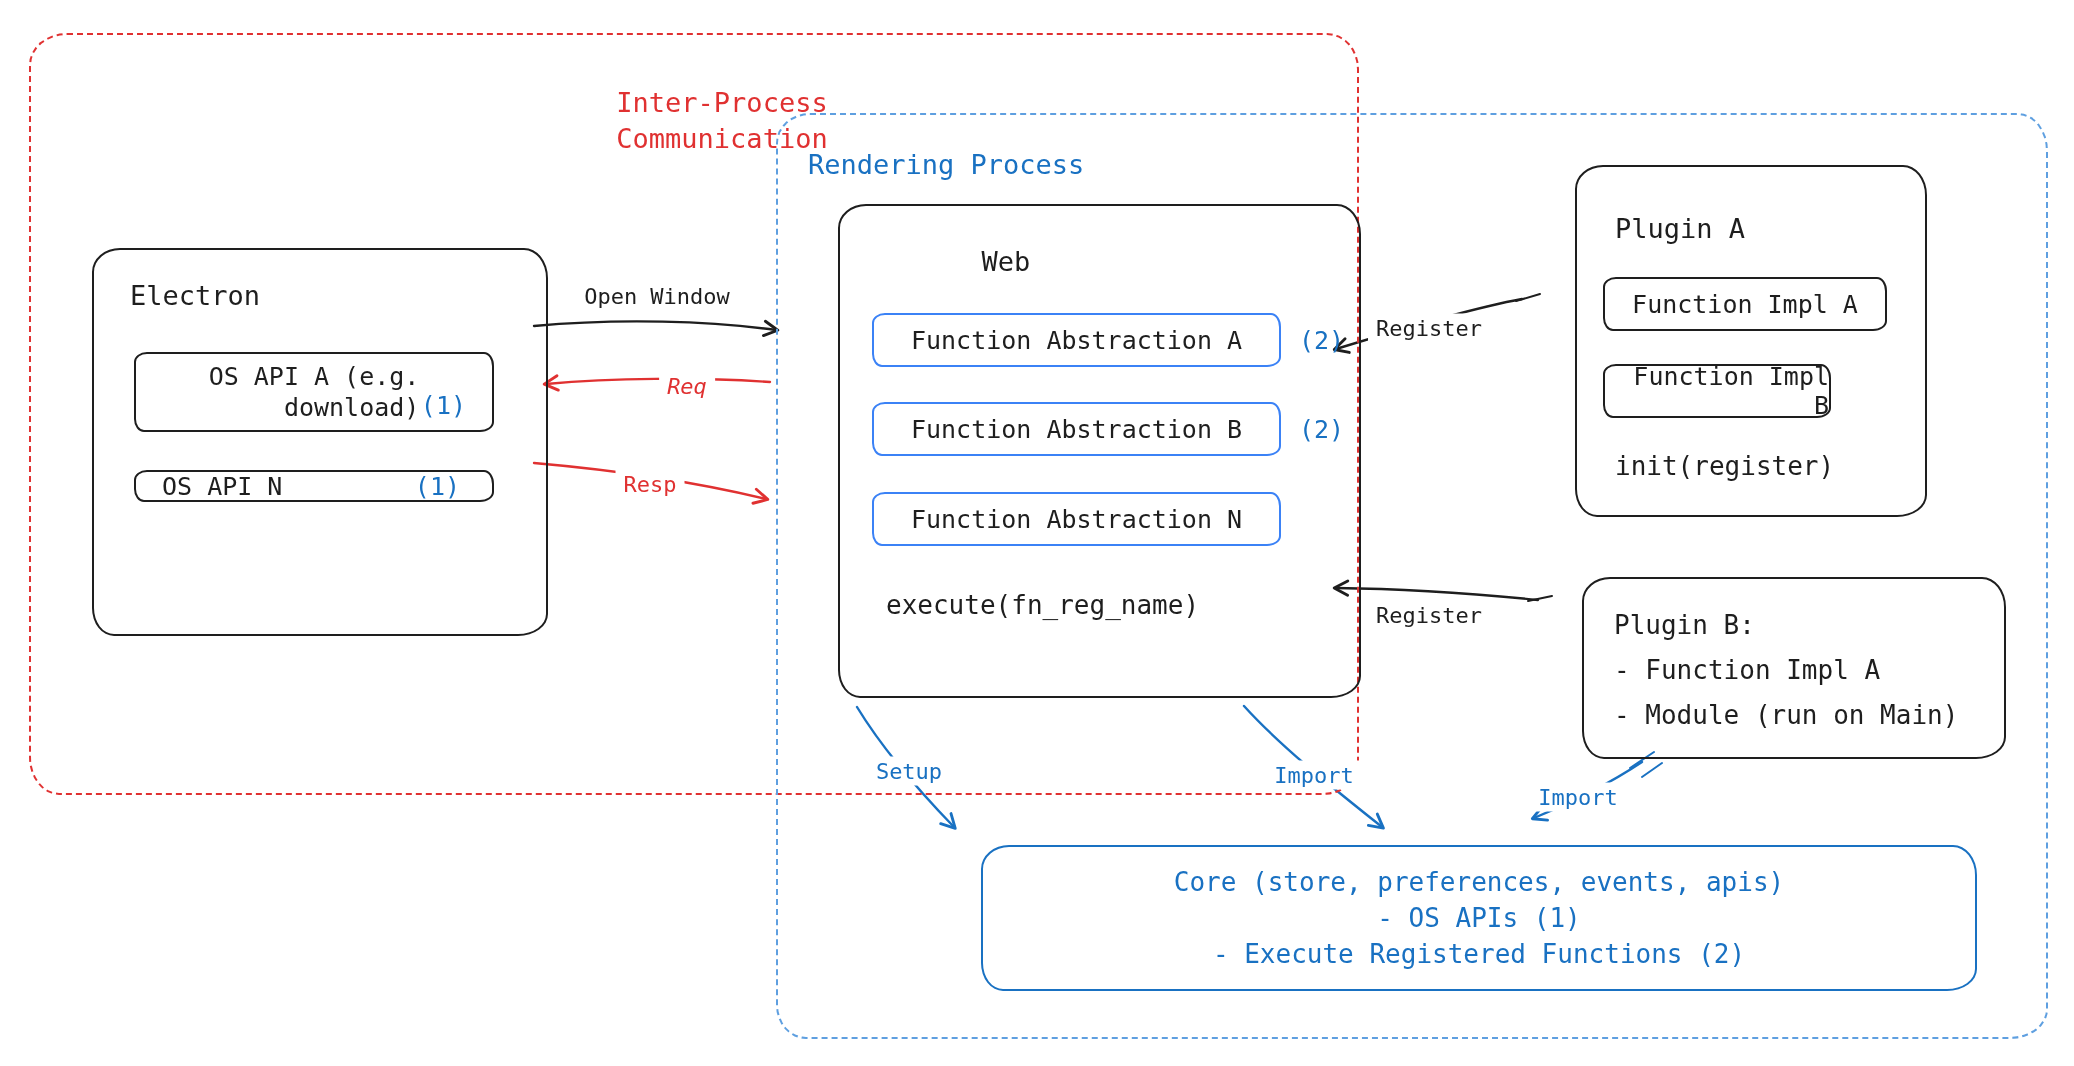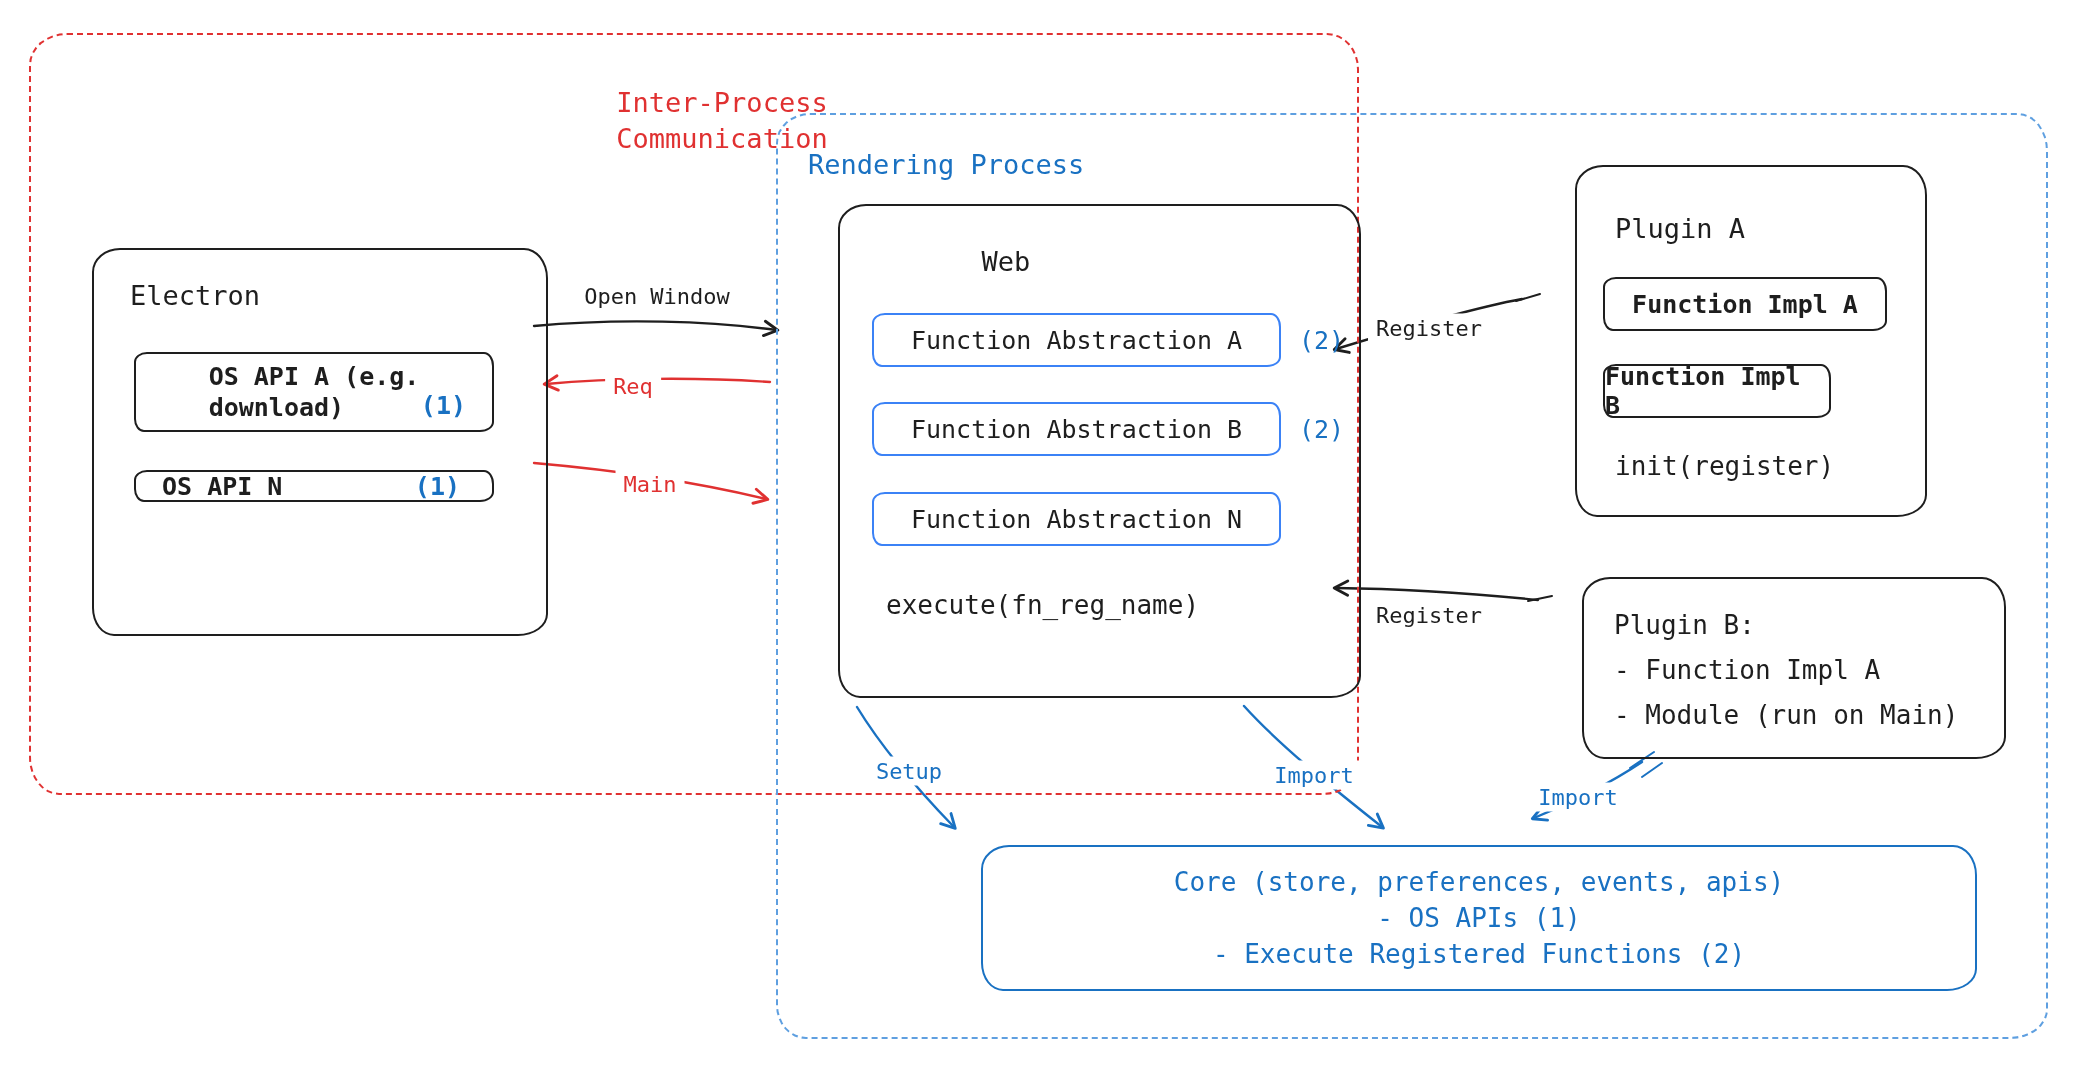--- a/index.html
+++ b/index.html
@@ -33,22 +33,21 @@
   }
   .node-title { position: absolute; font-size: 27px; white-space: nowrap; }
 
   .subbox {
     position: absolute;
     border: 2px solid #1e1e1e;
     border-radius: 13px 10px 14px 10px / 10px 14px 10px 13px;
     display: flex; align-items: center; justify-content: center;
     font-size: 25px;
     background: transparent;
-    text-align: left;
-    font-weight: bold;
+    text-align: right;
   }
   .subbox .lines { line-height: 31px; white-space: pre-line; }
 
   .ref { color: #1971c2; font-size: 25px; white-space: nowrap; }
 
   .fa-row { position: absolute; display: flex; align-items: center; }
   .fa-box {
     flex: 0 0 409px; height: 54px;
     border: 2px solid #3b82f6;
     border-radius: 13px 10px 14px 10px / 10px 14px 10px 13px;
@@ -165,21 +164,21 @@
     <div class="textline">- Module (run on Main)</div>
   </div>
 
   <div class="node" style="left:945px; top:845px; width:996px; height:146px; border-color:#1971c2; border-width:2.4px; padding-top:17px;">
     <div class="core-line">Core (store, preferences, events, apis)</div>
     <div class="core-line">- OS APIs (1)</div>
     <div class="core-line">- Execute Registered Functions (2)</div>
   </div>
 
   <div class="arrow-label" style="left:657px; top:296px;">Open Window</div>
-  <div class="arrow-label red-text" style="left:633px; top:386px;">Req</div>
-  <div class="arrow-label red-text" style="left:650px; top:484px;">Main</div>
+  <div class="arrow-label red-text" style="left:687px; top:386px;font-style:italic;">Req</div>
+  <div class="arrow-label red-text" style="left:650px; top:484px;">Resp</div>
   <div class="arrow-label" style="left:1429px; top:328px;">Register</div>
   <div class="arrow-label" style="left:1429px; top:615px;">Register</div>
   <div class="arrow-label blue-text" style="left:909px; top:771px;">Setup</div>
   <div class="arrow-label blue-text" style="left:1314px; top:775px;">Import</div>
   <div class="arrow-label blue-text" style="left:1578px; top:797px;">Import</div>
 
 </div>
 
 </body></html>

